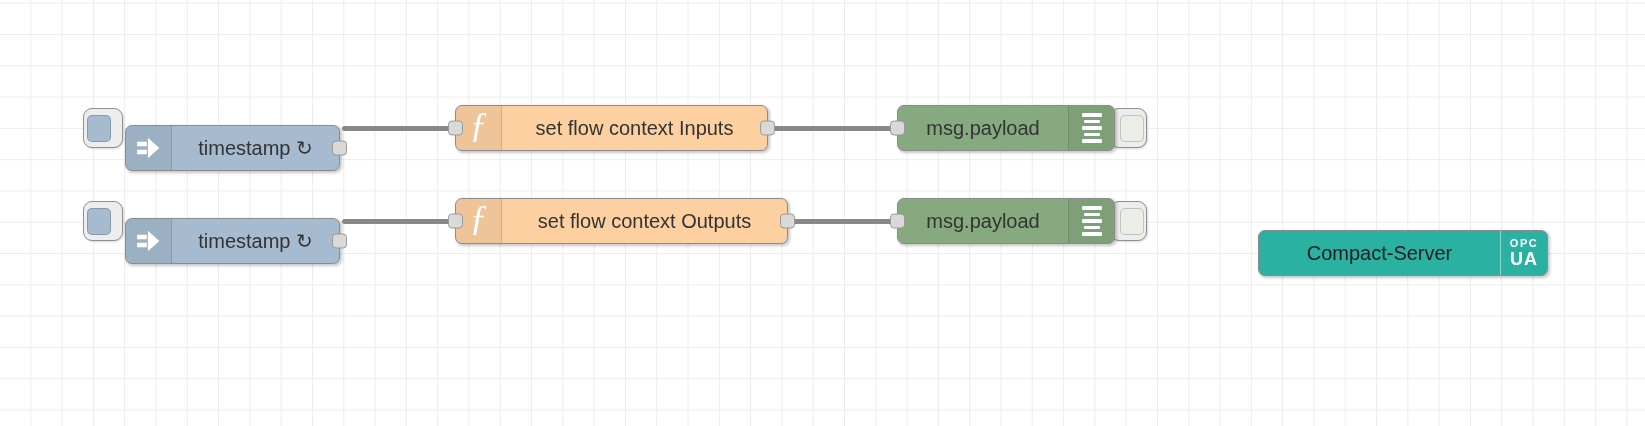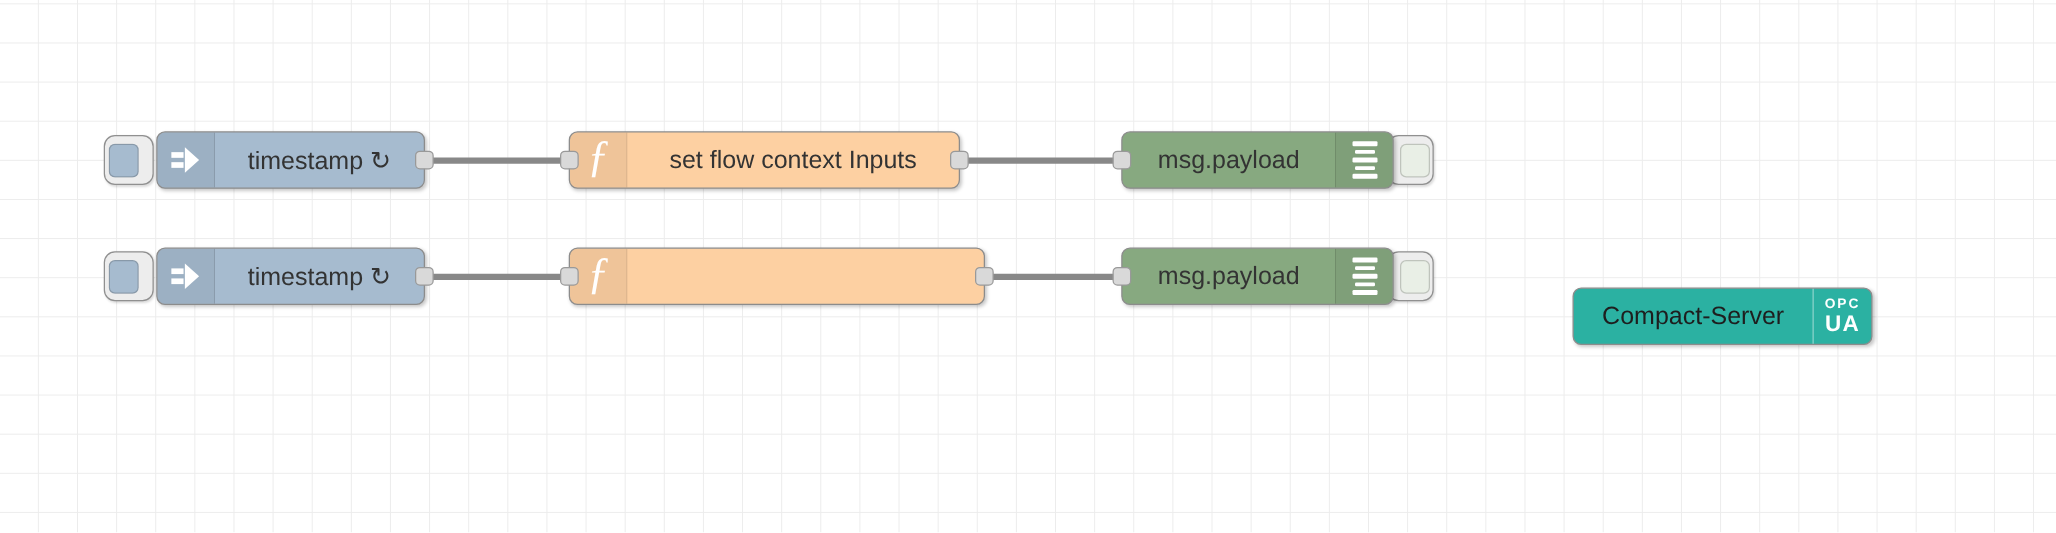--- a/index.html
+++ b/index.html
@@ -51,21 +51,21 @@
     box-shadow:1px 1px 2px rgba(0,0,0,.15);
   }
   .nr-btn .inner{
     width:24px;height:27px;border-radius:5px;
     border:1px solid rgba(0,0,0,0.18);box-sizing:border-box;
   }
   .nr-btn.inject-side{border-radius:9px;}
   .nr-btn.inject-side .inner{background:var(--c-inject,#a6bbcf);margin-right:8px;}
   .nr-btn.debug-side{width:37px;}
   .nr-btn.debug-side .inner{background:#e9efe6;margin-left:7px;}
-  .inject-body{background:var(--c-inject,#a6bbcf);}
+  .inject-body{background:var(--c-inject,#a6bbcf);margin-top:20px;}
   .function-body{background:var(--c-function,#fdd0a2);}
   .function-body .label{}
   .debug-body{background:var(--c-debug,#87a980);}
   .fn-glyph{
     color:#fff;font-family:"Liberation Serif",serif;font-style:italic;
     font-size:36px;line-height:1;padding-bottom:6px;
   }
   .debug-lines{display:flex;flex-direction:column;gap:3px;align-items:center;}
   .debug-lines .bar{height:3.5px;background:#fff;border-radius:1px;}
   .server-body{background:var(--c-server,#2bb1a2);}
@@ -142,20 +142,21 @@
       </svg>
     </div>
     <span class="label">timestamp ↻</span>
     <div class="nr-port out"></div>
   </div>
 
   <div class="nr-node function-body" style="left:455px;top:198px;width:333px;">
     <div class="icon-region left">
       <span class="fn-glyph">ƒ</span>
     </div>
+    <span class="label">set flow context Outputs</span>
     <div class="nr-port in"></div>
     <div class="nr-port out"></div>
   </div>
 
   <div class="nr-btn debug-side" style="left:1110px;top:201px;">
     <div class="inner"></div>
   </div>
   <div class="nr-node debug-body" style="left:897px;top:198px;width:218px;">
     <span class="label">msg.payload</span>
     <div class="icon-region right">
@@ -163,21 +164,21 @@
         <div class="bar" style="width:20px;"></div>
         <div class="bar" style="width:16px;"></div>
         <div class="bar" style="width:20px;"></div>
         <div class="bar" style="width:16px;"></div>
         <div class="bar" style="width:20px;"></div>
       </div>
     </div>
     <div class="nr-port in"></div>
   </div>
 
-  <div class="nr-node server-body" style="left:1258px;top:230px;width:240px;">
+  <div class="nr-node server-body" style="left:1258px;top:230px;width:290px;">
     <span class="label">Compact-Server</span>
     <div class="server-badge">
       <span class="t1">OPC</span>
       <span class="t2">UA</span>
     </div>
   </div>
 
 </div>
 
 </body></html>

